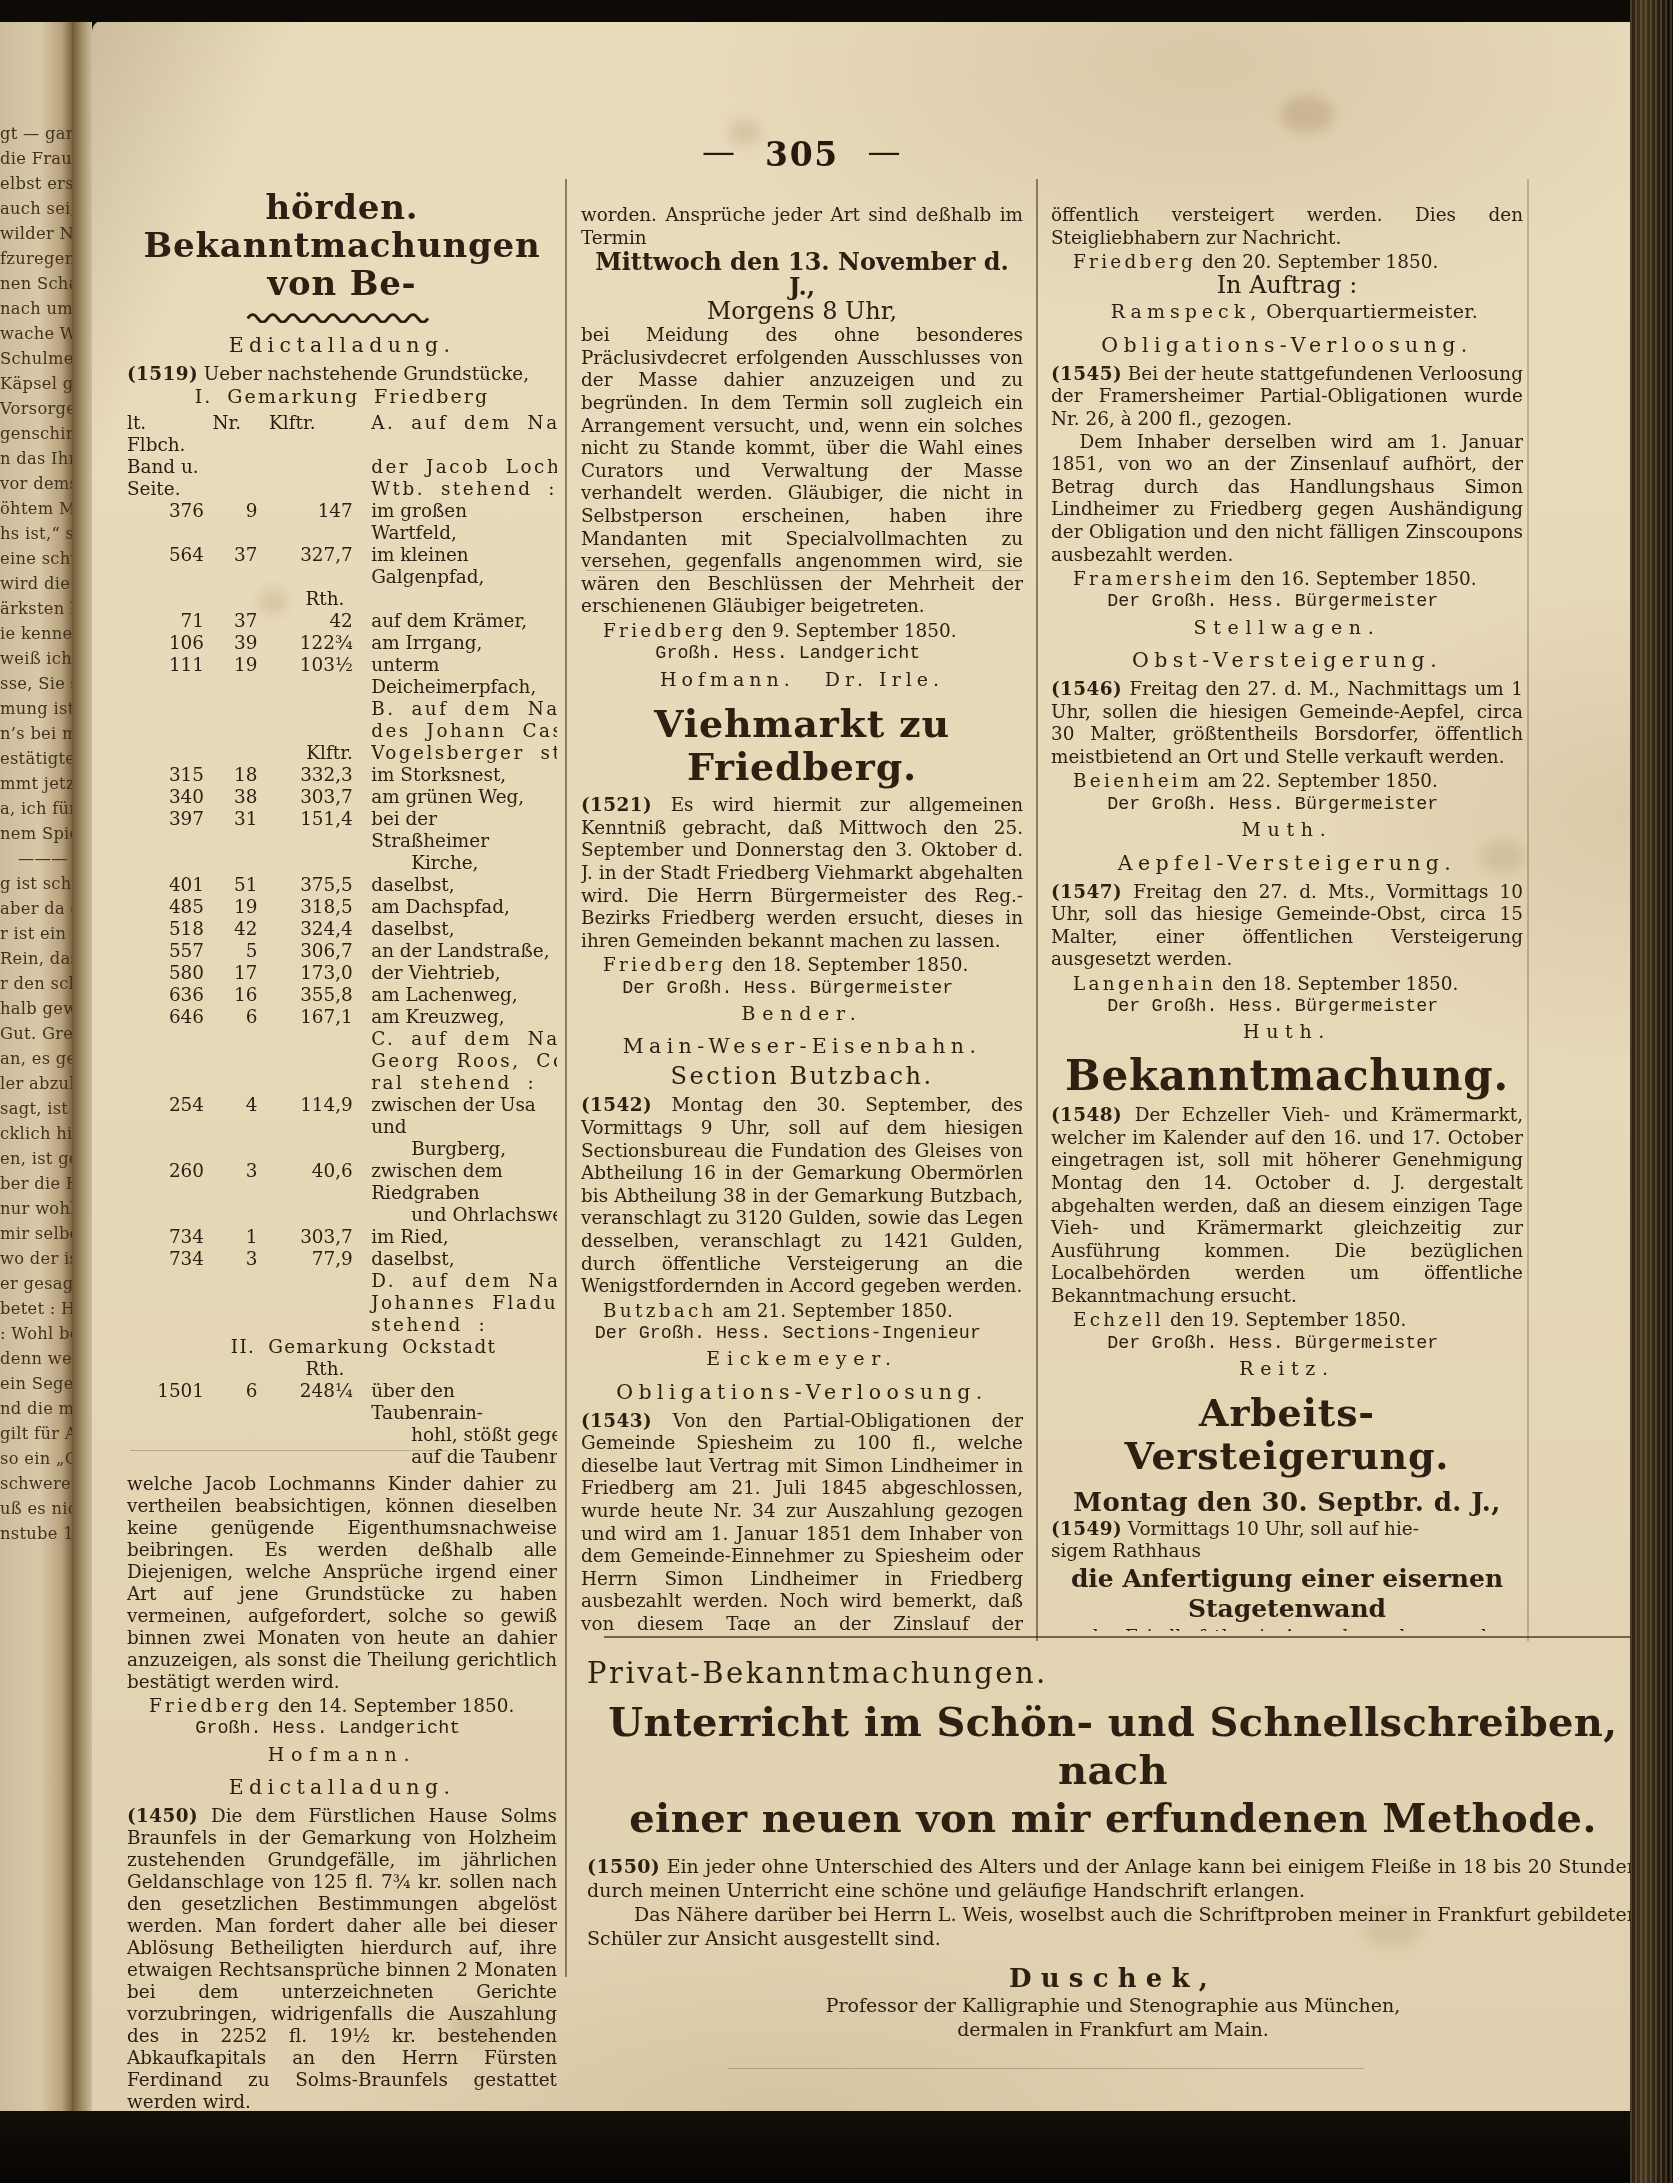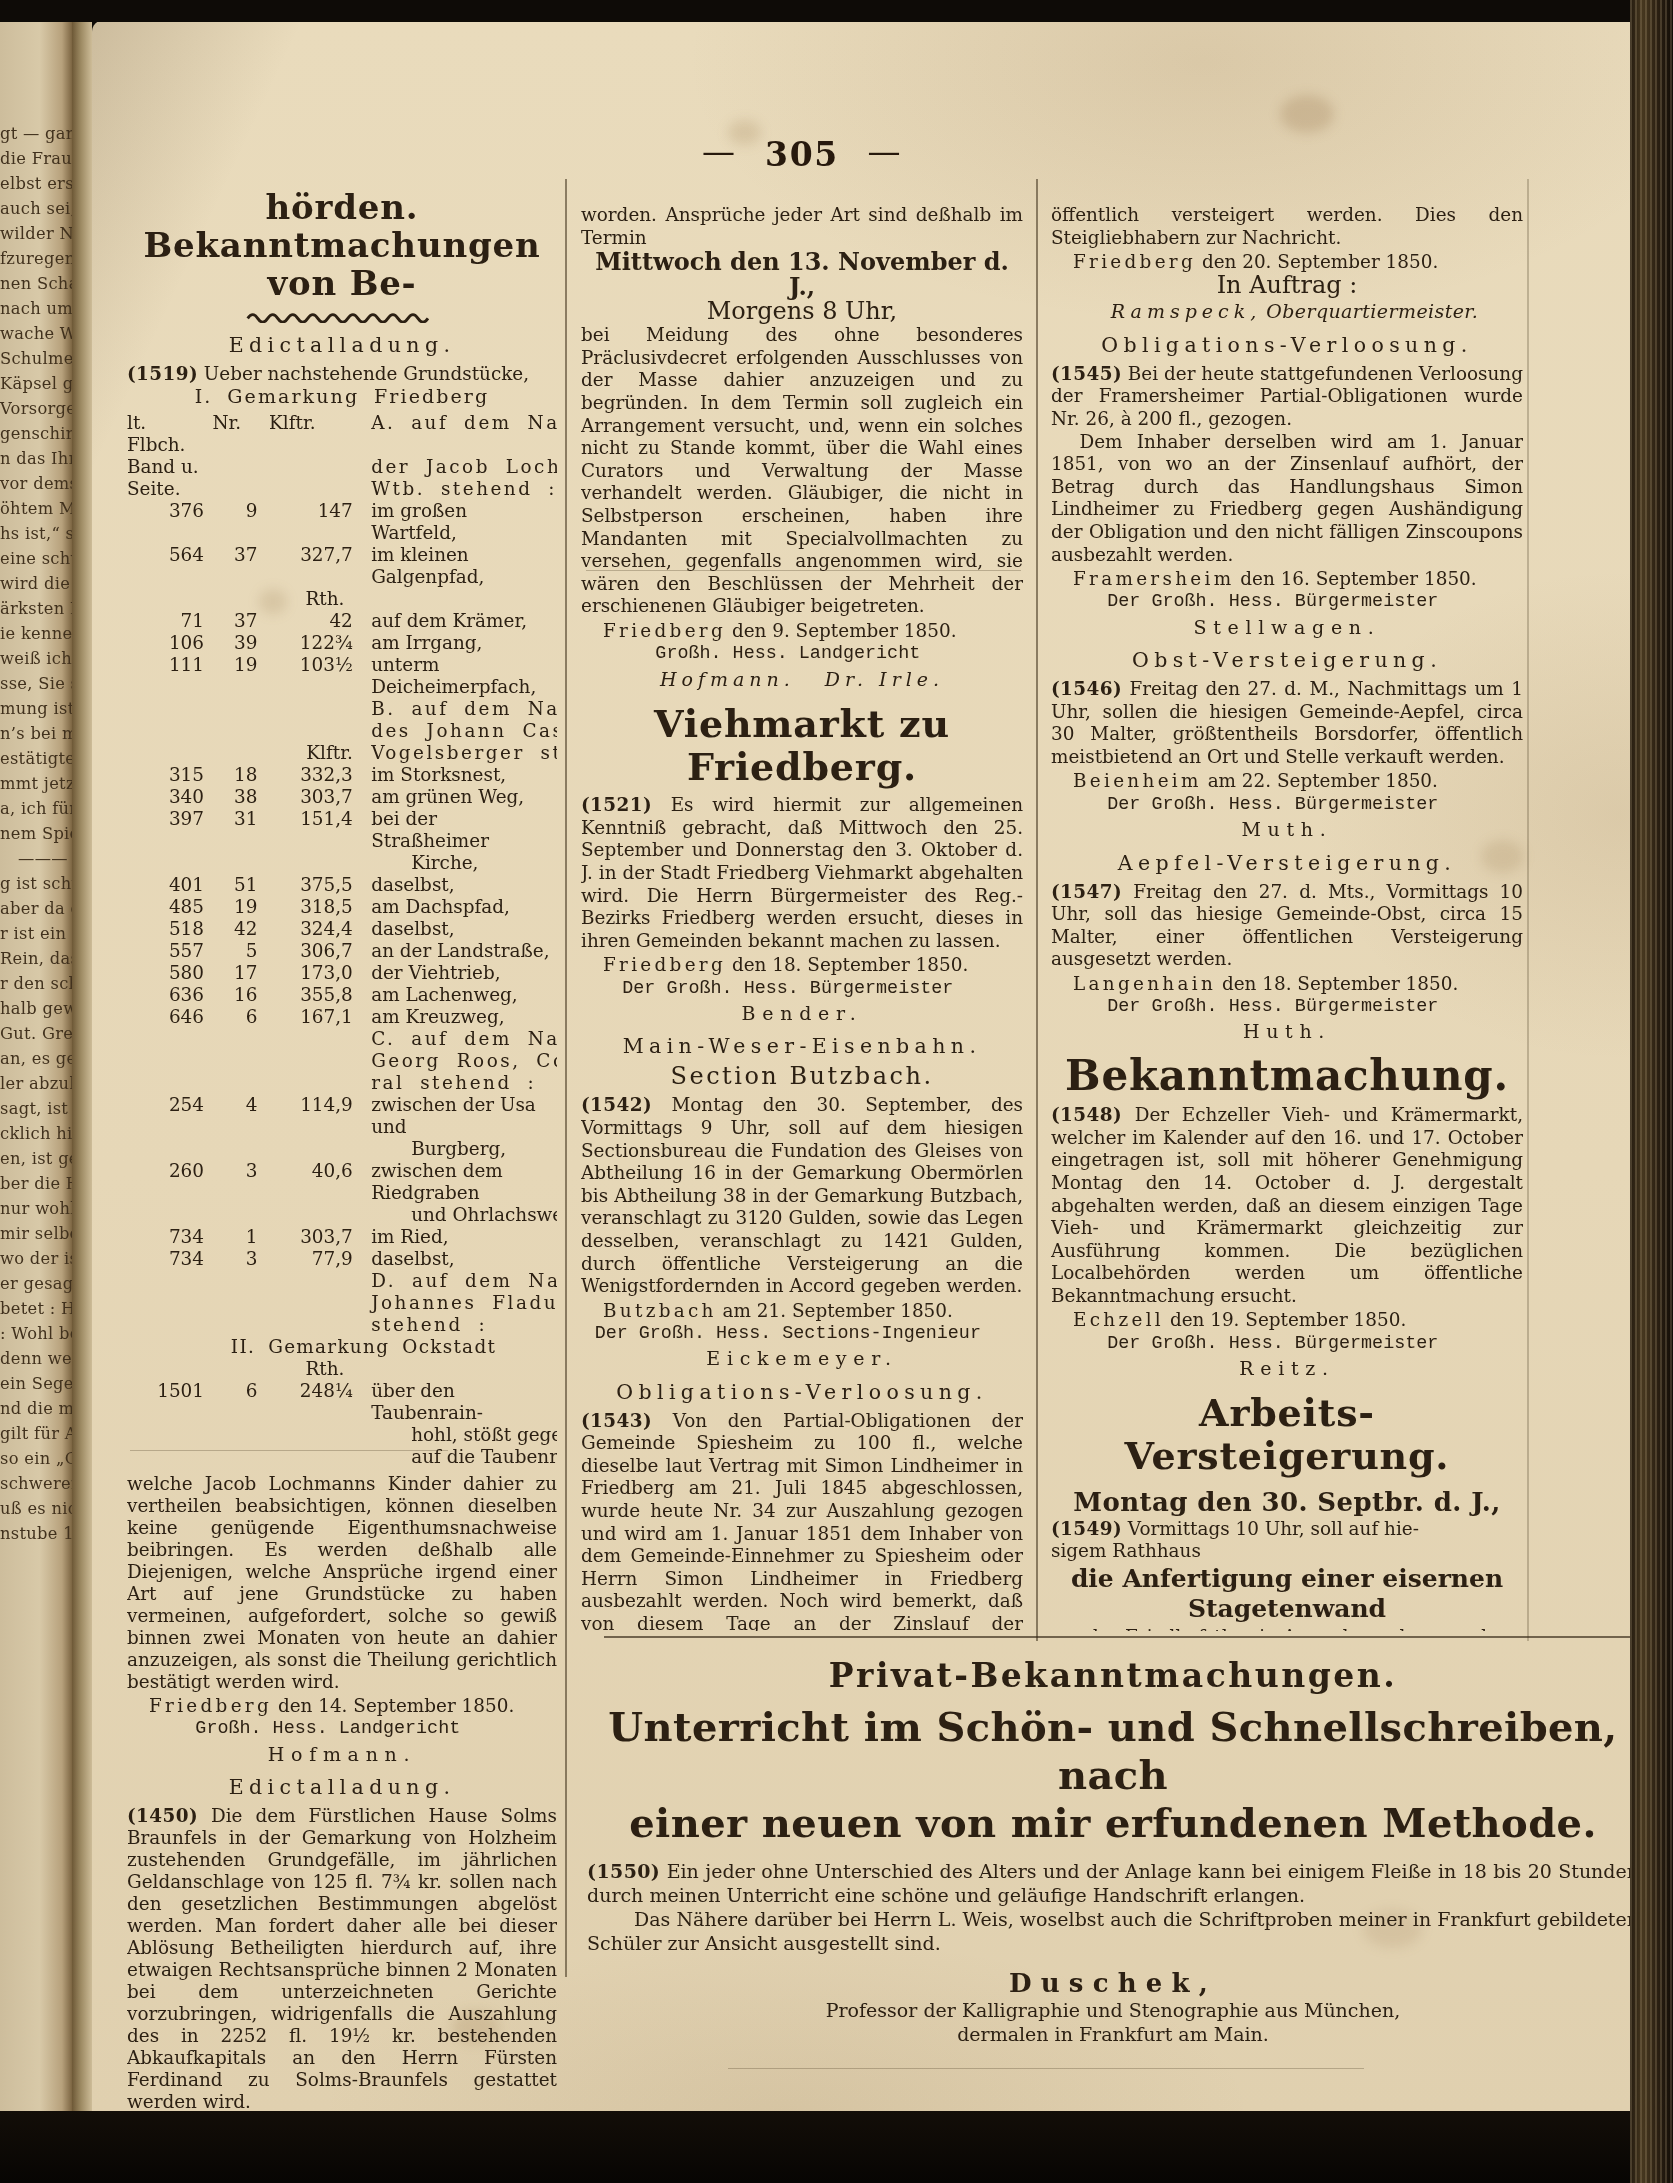--- a/index.html
+++ b/index.html
@@ -51,21 +51,21 @@
   .col3{left:959px;top:184px;width:472px;height:1427px;overflow:hidden;}
   .bottomsec{position:absolute;left:495px;top:1631px;width:1052px;height:452px;z-index:3;}
 
   .p{font-size:18.4px;line-height:22.6px;text-align:justify;margin:0;}
   .col1 .p{line-height:22px;}
   .ref{font-weight:bold;letter-spacing:0.4px;}
   .dl{font-size:18.4px;line-height:23.4px;padding-left:22px;margin-top:0.8px;white-space:nowrap;}
   .sperr{letter-spacing:3.3px;word-spacing:4.2px;}
   .rt{text-align:center;padding-right:28.4px;font-size:18.4px;line-height:23.4px;font-family:Liberation Mono, monospace;}
   .sig{text-align:center;font-size:19px;letter-spacing:6.7px;line-height:26px;}
-  .signames{text-align:center;font-size:19px;line-height:26px;font-style:italic;}
+  .signames{text-align:center;font-size:19px;line-height:26px;}
   .signames span{letter-spacing:5px;margin:0 15px;}
   .h1{font-weight:bold;text-align:center;font-size:38px;line-height:43px;margin:10px 0 6.7px;letter-spacing:0.8px;}
   .h1.big{font-size:42px;}
   .h2{text-align:center;font-size:20.5px;letter-spacing:5.4px;line-height:25px;margin:10px 0 5px;white-space:nowrap;}
   .center{text-align:center;}
   .bold{font-weight:bold;}
   .fs24{font-size:24px;line-height:25px;}
   .mt6{margin-top:5px;} .mt10{margin-top:8.4px;}
 
   
@@ -81,21 +81,21 @@
   .trow[data-k="hd"] .cd,.trow[data-k="s"] .cd{letter-spacing:2.5px;word-spacing:7.5px;white-space:nowrap;}
   .trow[data-k="h"]{display:block;text-align:center;letter-spacing:1.3px;word-spacing:5.9px;padding-left:33px;}
   .trow[data-k="u"] .cc{padding-right:8.4px;}
   .trow[data-k="c"] .cd{padding-left:50px;white-space:nowrap;}
 
   
   .bigdate{font-weight:bold;font-size:26px;line-height:32px;text-align:center;margin-top:8.4px;letter-spacing:0.4px;}
   .boldmid{font-weight:bold;font-size:25px;line-height:30px;text-align:center;margin:1.7px 0;}
 
   
-  .bheading{font-size:33px;letter-spacing:2.5px;text-align:center;font-weight:bold;margin:5px 0 8.4px;}
+  .bheading{font-size:29px;letter-spacing:2.5px;text-align:left;font-weight:normal;margin:5px 0 8.4px;}
   .bbig{font-size:40px;font-weight:bold;text-align:center;line-height:48px;letter-spacing:0.4px;}
   .bp{font-size:19px;line-height:24px;text-align:justify;margin:0;}
   .bp.first{margin-top:11.7px;}
   .bindent{text-indent:47px;}
   .bsig{text-align:center;font-size:26px;font-weight:bold;letter-spacing:9.2px;margin-top:13.4px;}
   .brole{text-align:center;font-size:19px;line-height:24px;}
 </style>
 </head>
 <body>
 

